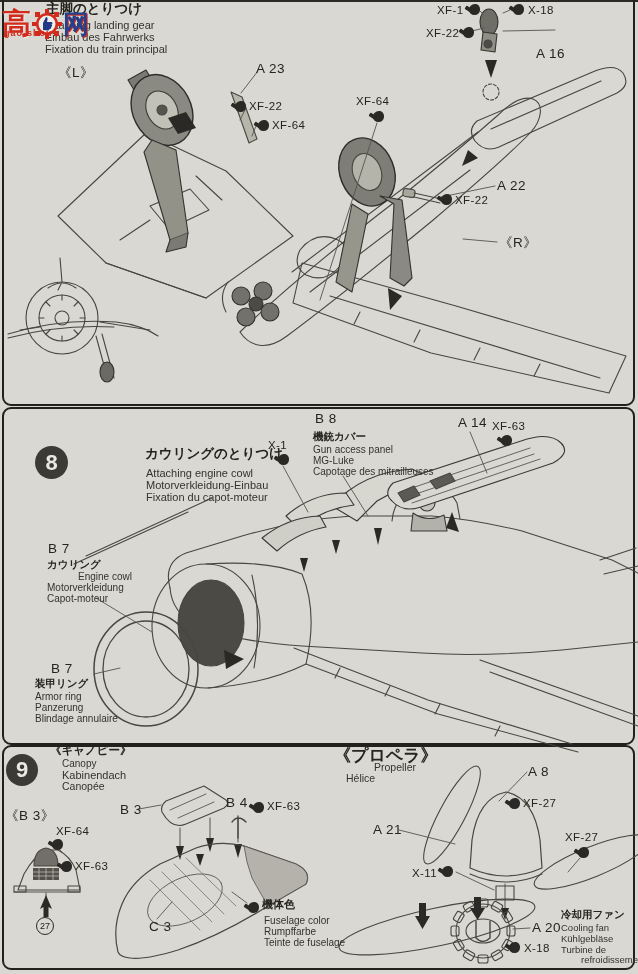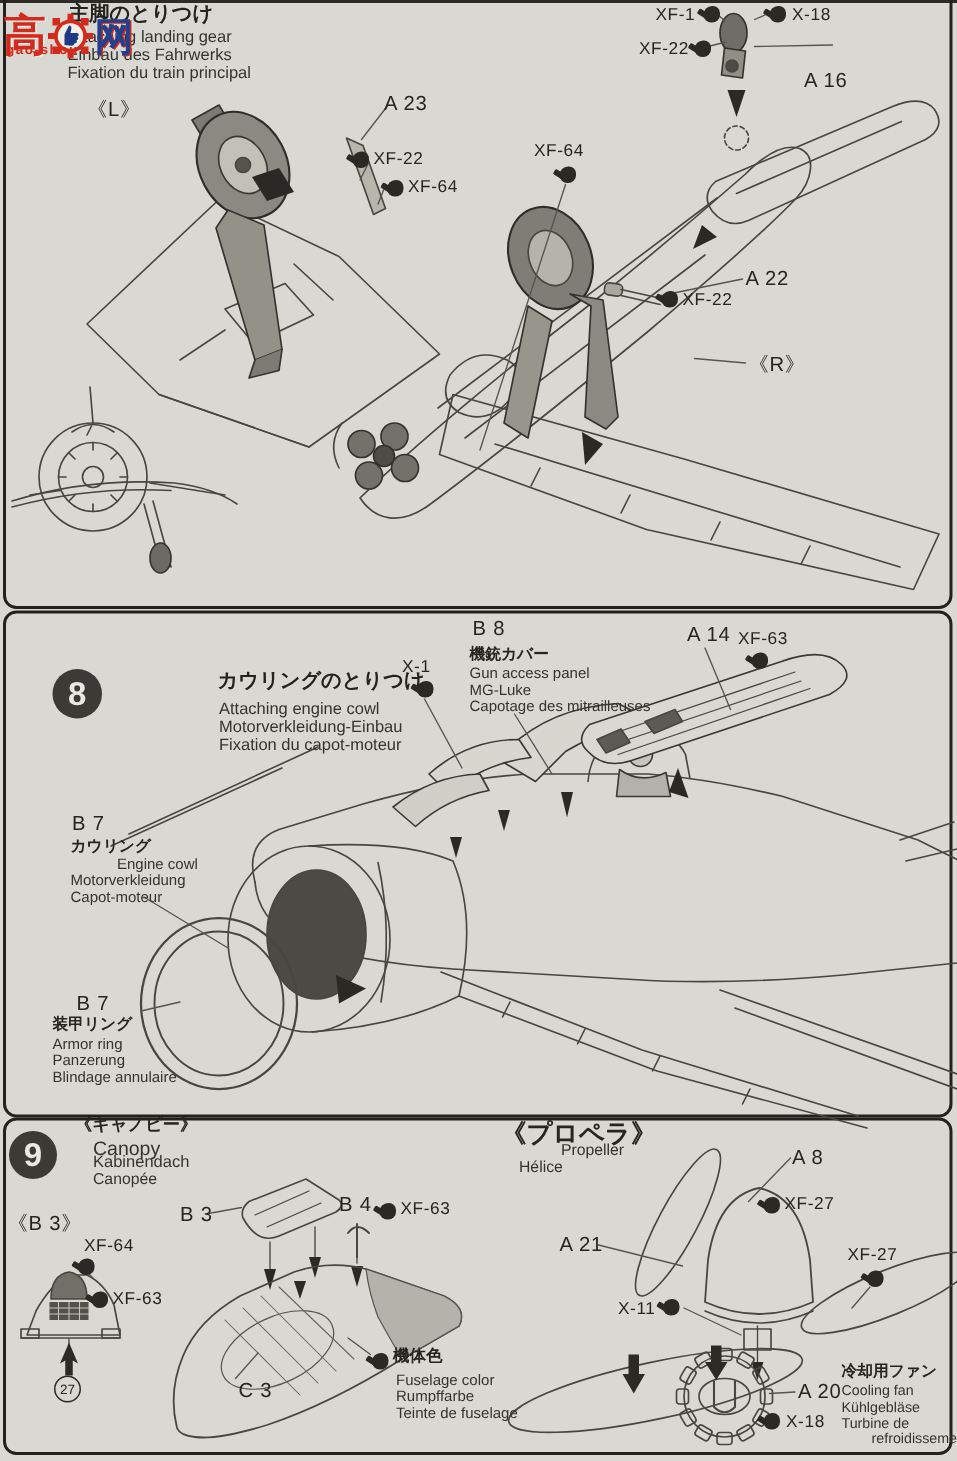--- a/index.html
+++ b/index.html
@@ -275,21 +275,21 @@
   <span class="lbl cap" style="left:47px;top:594px;">Capot-moteur</span>
 
   <span class="lbl code" style="left:51px;top:662px;">B 7</span>
   <span class="lbl cap-ja" style="left:35px;top:678px;">装甲リング</span>
   <span class="lbl cap" style="left:35px;top:692px;">Armor ring</span>
   <span class="lbl cap" style="left:35px;top:703px;">Panzerung</span>
   <span class="lbl cap" style="left:35px;top:714px;">Blindage annulaire</span>
 
   <div class="stepnum" style="left:6px;top:754px;width:32px;height:32px;">9</div>
   <span class="lbl cap-ja" style="left:50px;top:744px;font-size:11.5px;">《キャノピー》</span>
-  <span class="lbl cap" style="left:62px;top:759px;font-size:13px;">Canopy</span>
+  <span class="lbl cap" style="left:62px;top:759px;font-size:10px;">Canopy</span>
   <span class="lbl cap" style="left:62px;top:770px;font-size:11px;">Kabinendach</span>
   <span class="lbl cap" style="left:62px;top:781px;font-size:10.5px;">Canopée</span>
 
   <span class="lbl cap-ja" style="left:334px;top:747px;font-size:17px;">《プロペラ》</span>
   <span class="lbl cap" style="left:346px;top:762px;font-size:10.5px;padding-left:28px;">Propeller</span>
   <span class="lbl cap" style="left:346px;top:773px;font-size:10.5px;">Hélice</span>
 
   <span class="lbl code" style="left:5px;top:809px;">《B 3》</span>
   <span class="lbl paint" style="left:56px;top:825px;">XF-64</span>
   <span class="blob" style="left:49px;top:838px;"></span>
@@ -300,21 +300,21 @@
   <span class="lbl code" style="left:120px;top:803px;">B 3</span>
   <span class="lbl code" style="left:226px;top:796px;">B 4</span>
   <span class="blob" style="left:250px;top:801px;"></span>
   <span class="lbl paint" style="left:267px;top:800px;">XF-63</span>
 
   <span class="blob" style="left:245px;top:901px;"></span>
   <span class="lbl cap-ja" style="left:262px;top:899px;font-size:11px;">機体色</span>
   <span class="lbl cap" style="left:264px;top:916px;">Fuselage color</span>
   <span class="lbl cap" style="left:264px;top:927px;">Rumpffarbe</span>
   <span class="lbl cap" style="left:264px;top:938px;">Teinte de fuselage</span>
-  <span class="lbl code" style="left:149px;top:920px;margin-left:10px;">C 3</span>
+  <span class="lbl code" style="left:149px;top:920px;">C 3</span>
 
   <span class="lbl code" style="left:528px;top:765px;">A 8</span>
   <span class="blob" style="left:506px;top:797px;"></span>
   <span class="lbl paint" style="left:523px;top:797px;">XF-27</span>
   <span class="lbl paint" style="left:565px;top:831px;">XF-27</span>
   <span class="blob" style="left:575px;top:846px;"></span>
   <span class="lbl code" style="left:373px;top:823px;">A 21</span>
   <span class="lbl paint" style="left:412px;top:867px;">X-11</span>
   <span class="blob" style="left:439px;top:865px;"></span>
 

